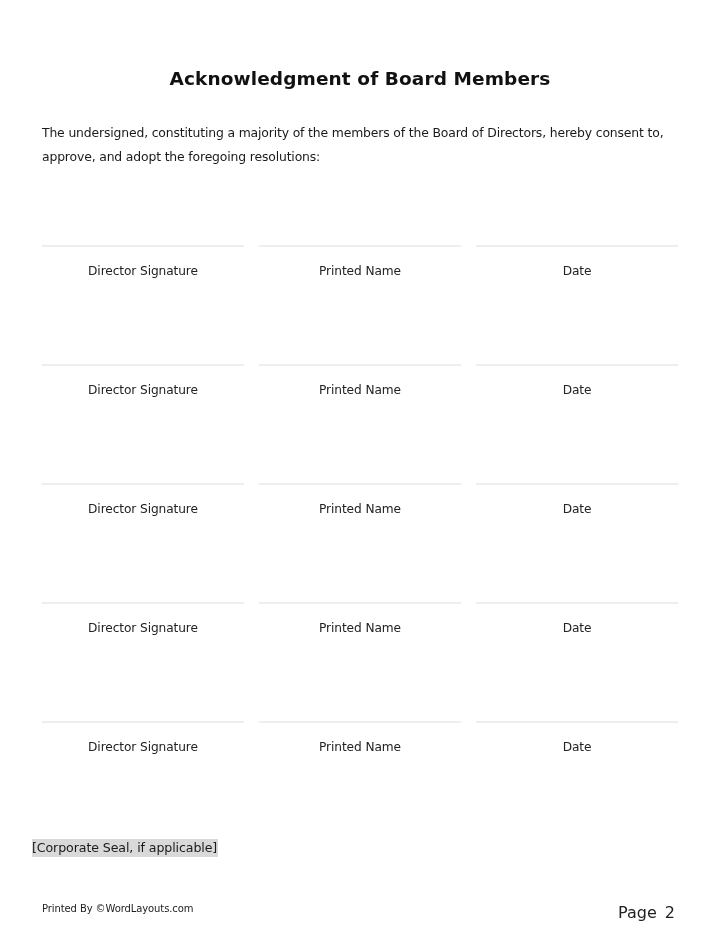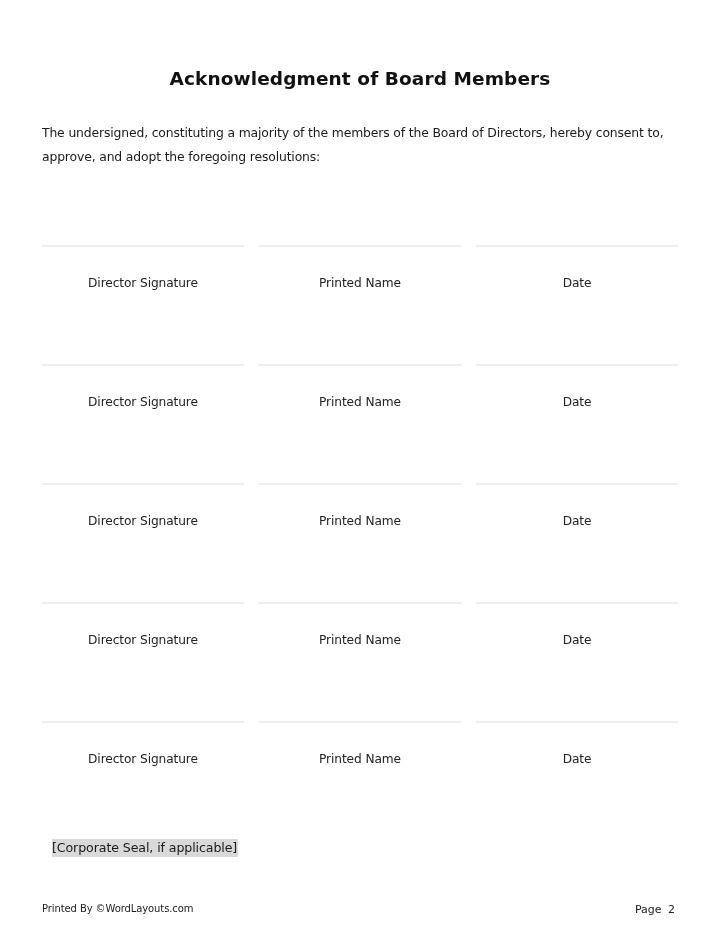--- a/index.html
+++ b/index.html
@@ -47,50 +47,50 @@
       position: absolute;
       top: 0;
       width: 202px;
     }
     .sig-line {
       height: 2px;
       background: #eeeeee;
       width: 100%;
     }
     .sig-label {
-      margin-top: 29px;
+      margin-top: 17px;
       text-align: center;
       font-size: 12.2px;
       color: #222222;
       letter-spacing: -0.1px;
     }
     .seal {
       position: absolute;
       top: 839px;
-      left: 52px;
+      left: 32px;
       font-size: 12.6px;
       color: #1a1a1a;
       background: #d9d9d9;
       padding: 1px 1px 1px 0;
       line-height: 16px;
       letter-spacing: -0.1px;
     }
     .footer-left {
       position: absolute;
       top: 903px;
       left: 42px;
       font-size: 10px;
       color: #222222;
       letter-spacing: -0.1px;
     }
     .footer-right {
       position: absolute;
       top: 903px;
       right: 45px;
-      font-size: 11px;
+      font-size: 16px;
       color: #222222;
       word-spacing: 3px;
     }
   </style>
 </head>
 <body>
 
 <div>
 
   <div class="title">Acknowledgment of Board Members</div>

